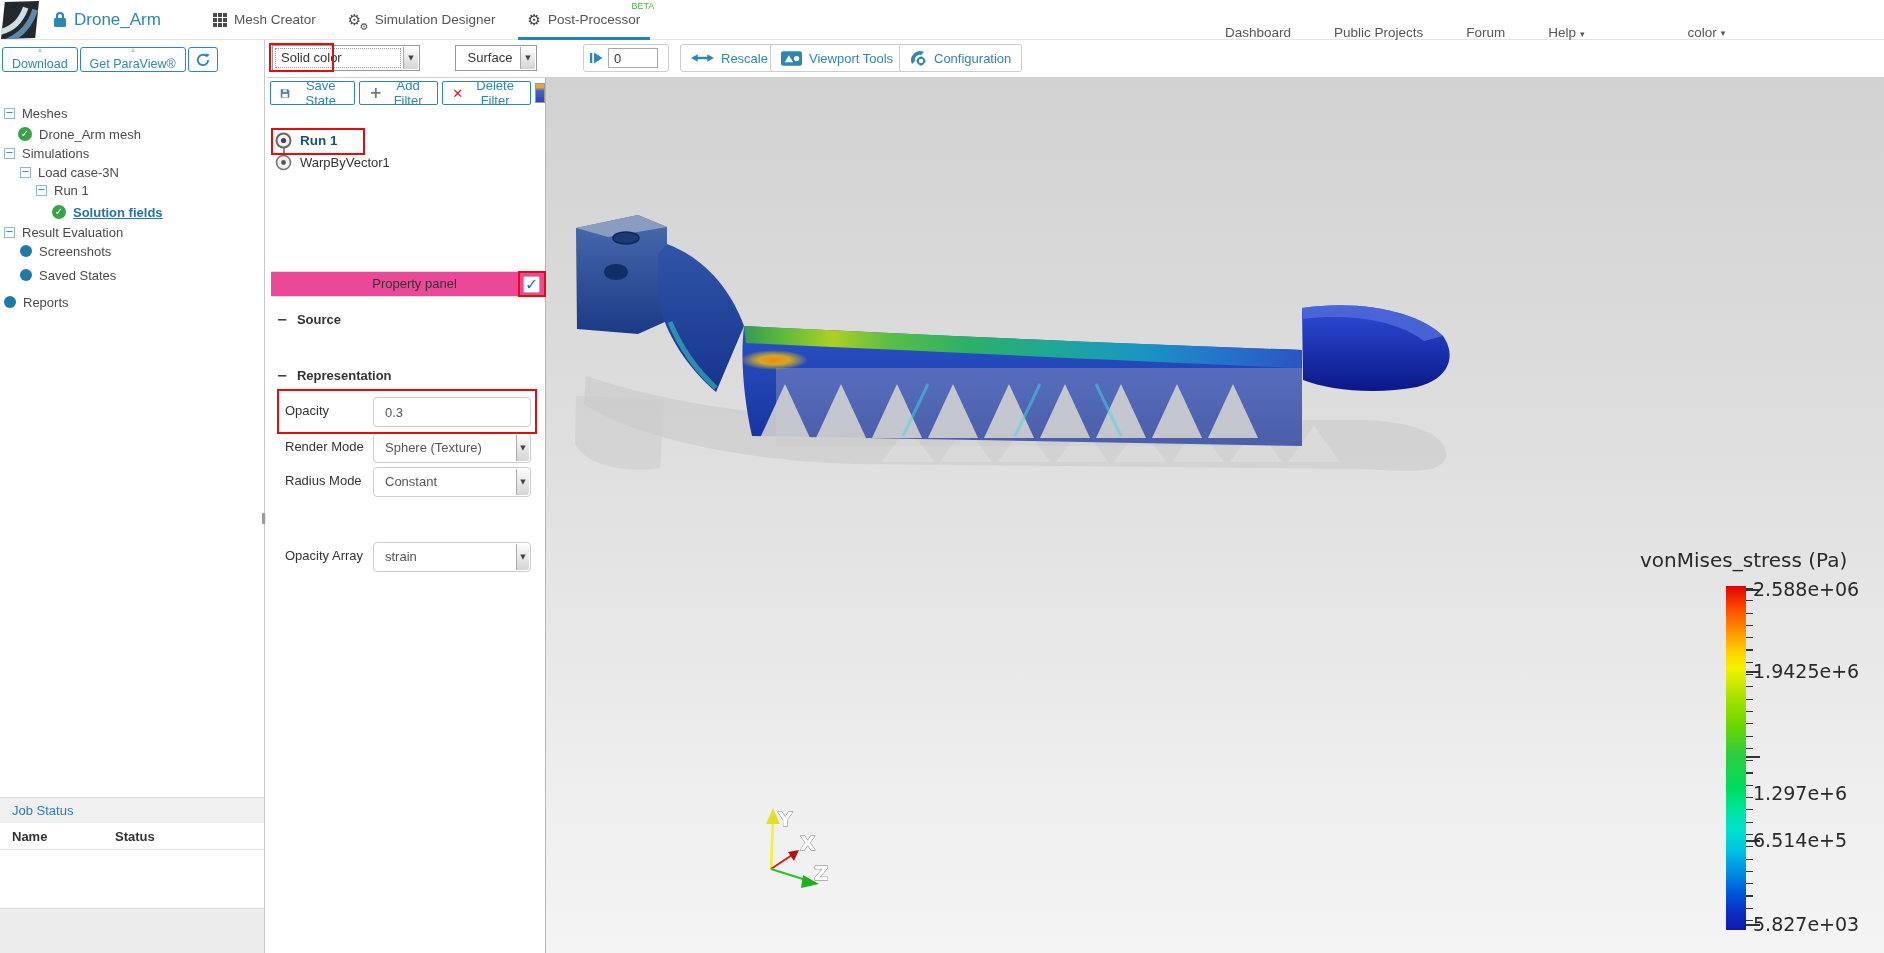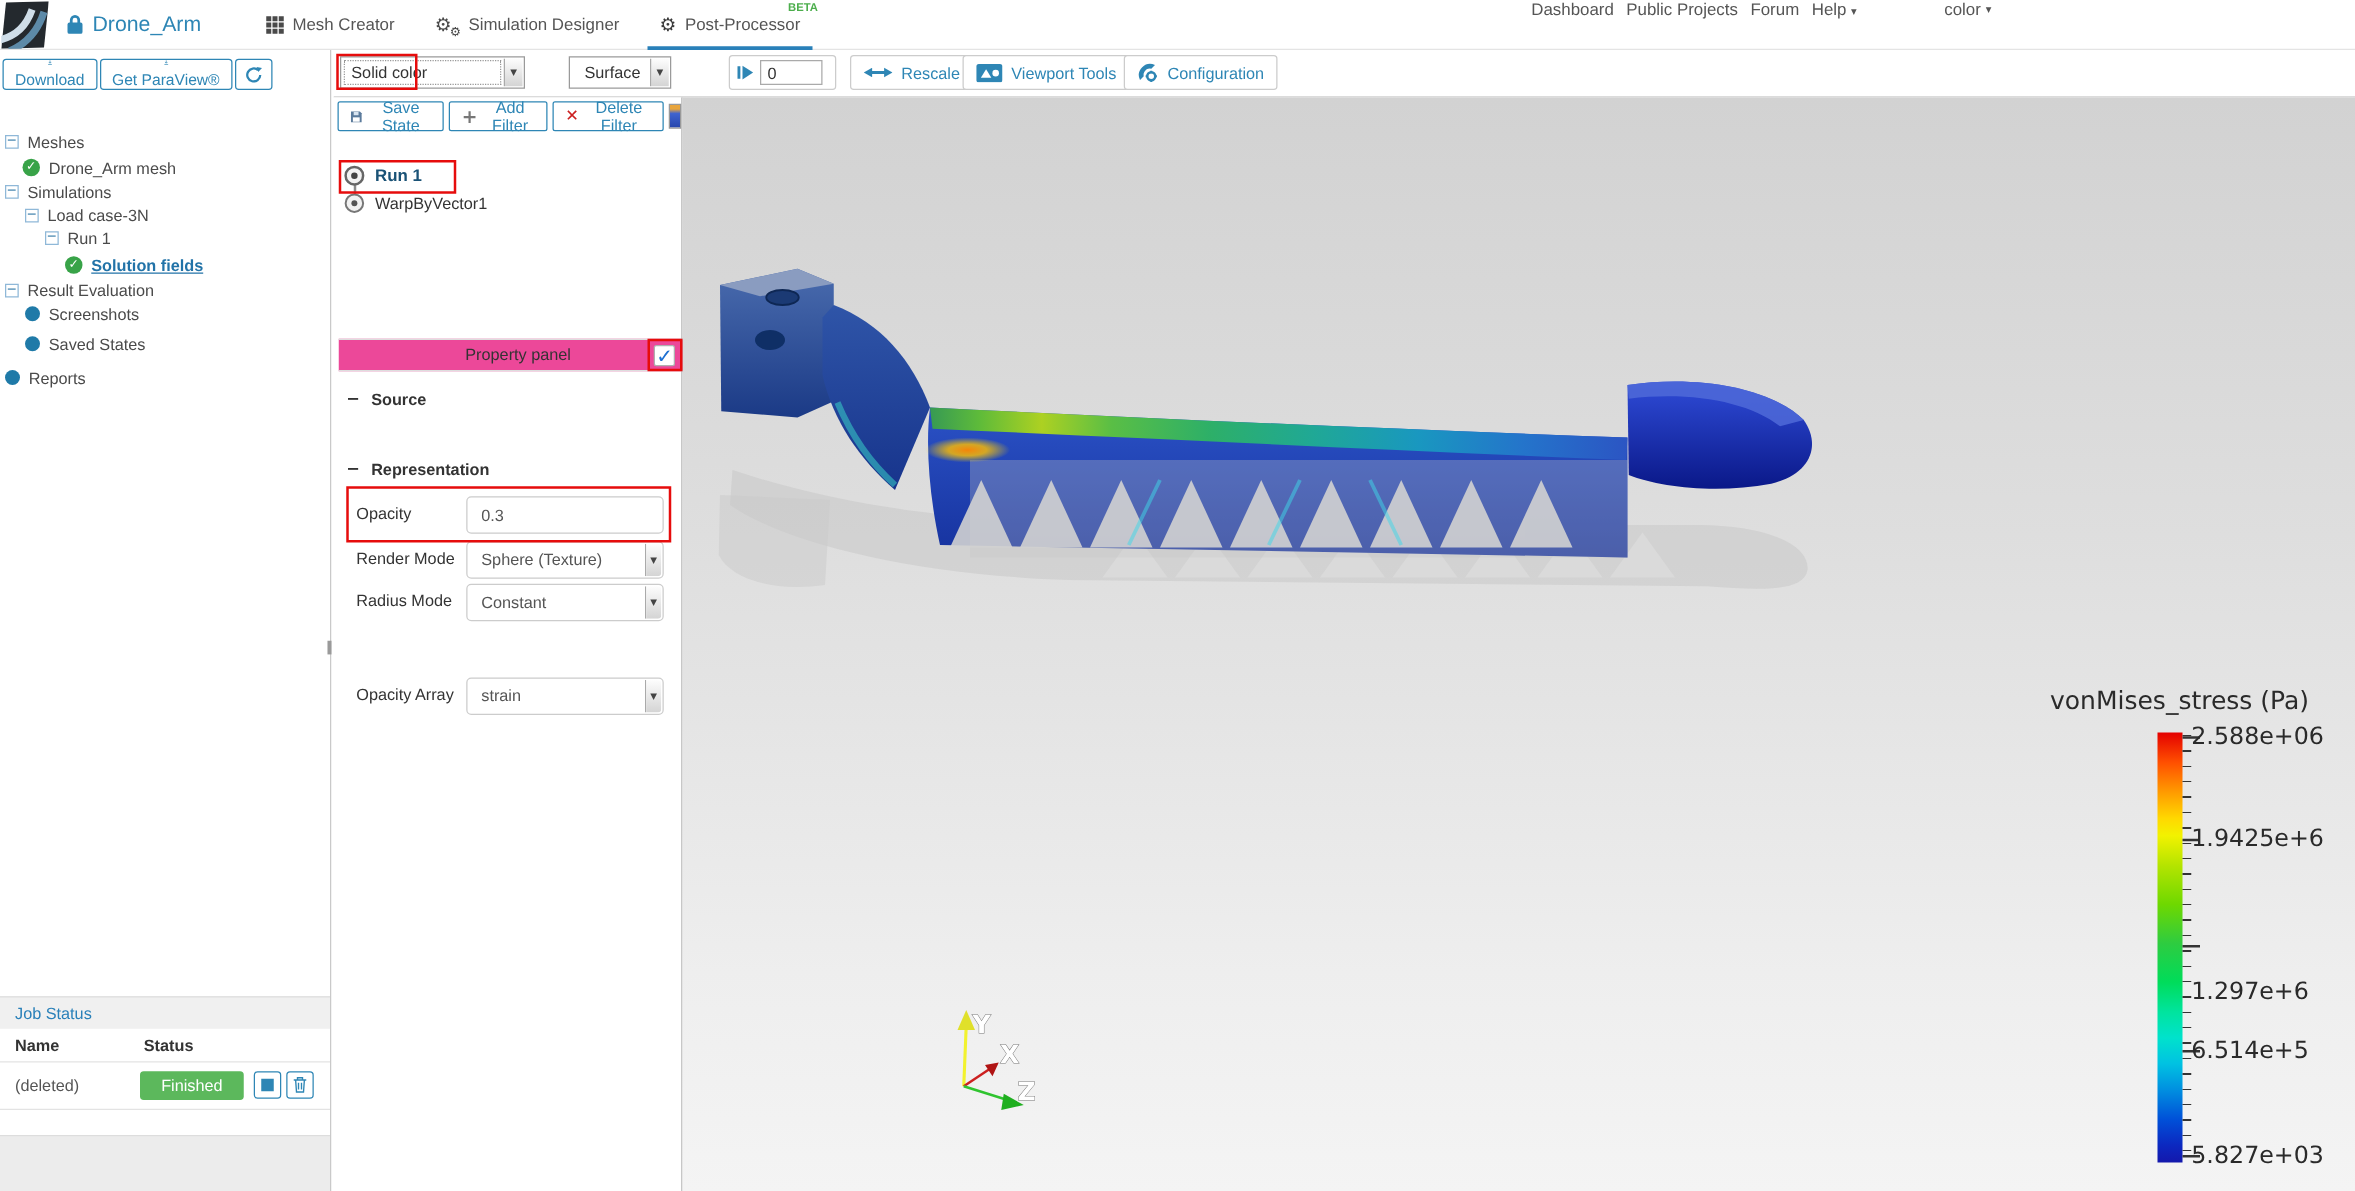--- a/index.html
+++ b/index.html
@@ -10,28 +10,28 @@
   
   .navbar { position:absolute; left:0; top:0; width:1884px; height:40px; background:#fff;
             border-bottom:1px solid #e4e4e4; display:flex; align-items:center; }
   .logo { width:38px; height:38px; margin:1px 0 0 1px; flex:none; }
   .proj { display:flex; align-items:center; gap:7px; margin-left:14px; }
   .proj-title { color:#2e86b5; font-size:17px; }
   .tabs { display:flex; align-items:stretch; margin-left:36px; height:40px; }
   .tab { position:relative; display:flex; align-items:center; gap:7px; padding:0 16px;
          color:#555; font-size:13.5px; cursor:pointer; }
   .tab-underline { position:absolute; left:6px; right:6px; bottom:0; height:3px; background:#2980b9; }
-  .beta { position:absolute; top:1px; right:2px; color:#4cae4c; font-size:9px; font-weight:bold; }
+  .beta { position:absolute; top:1px; right:2px; color:#4cae4c; font-size:9px; font-weight:normal; }
   .grid-icon { display:grid; grid-template-columns:repeat(3,4px); grid-gap:1px; }
   .grid-icon i { width:4px; height:4px; background:#4a4a4a; }
   .gears { position:relative; width:20px; height:18px; }
   .gears .g1 { position:absolute; left:0; top:0; font-size:15px; color:#4a4a4a; line-height:18px;}
   .gears .g2 { position:absolute; right:-1px; bottom:-3px; font-size:10px; color:#4a4a4a; }
   .pp-gear { font-size:15px; color:#3a3a3a; }
-  .nav-right { position:absolute; left:1225px; top:0; height:40px; display:flex; align-items:flex-start; gap:10px;
+  .nav-right { position:absolute; left:1225px; top:0; height:40px; display:flex; align-items:flex-end; gap:43px;
                color:#555; font-size:13.5px; }
   .nav-user { margin-left:60px; display:flex; align-items:center; gap:4px; }
   .caret { font-size:9px; color:#555; }
 
   
   .sidebar { position:absolute; left:0; top:40px; width:265px; height:913px; background:#fff;
              border-right:1px solid #c9c9c9; }
   .sb-buttons { position:absolute; left:2px; top:7px; display:flex; gap:2px; }
   .btn-blue { display:inline-flex; align-items:center; justify-content:center; gap:5px;
               border:1px solid #2e86b5; color:#2e86b5; background:#fff; border-radius:3px;
@@ -252,32 +252,20 @@
     </div>
     <div class="tree-row" style="top:253px;left:4px;">
       <span class="icon-dot"></span>
       <span>Reports</span>
     </div>
 
     <div class="job-header">Job Status</div>
     <div class="job-cols">
       <span>Name</span>
       <span>Status</span>
-    </div>
-    <div class="job-row">
-      <span class="job-name">(deleted)</span>
-      <span class="badge-finished">Finished</span>
-      <span class="icon-btn" style="left:203px;">
-        <span class="stop-sq"></span>
-      </span>
-      <span class="icon-btn" style="left:229px;">
-        <svg width="12" height="14" viewBox="0 0 12 14">
-          <path d="M1 3h10M4 3V1.2h4V3M2.5 3l.7 9.6h5.6L9.5 3M4.8 5.2v5.4M7.2 5.2v5.4" stroke="#2e86b5" stroke-width="1.1" fill="none"></path>
-        </svg>
-      </span>
     </div>
     <div class="sb-footer"></div>
   </div>
   <div class="splitter">▌▐</div>
 
   <div class="toolbar">
     <div class="select-ctl" style="left:5px;width:148px;">
       <div class="sc-text">Solid color</div>
       <div class="focus-dots"></div>
       <div class="sc-arrow uni">▼</div>

